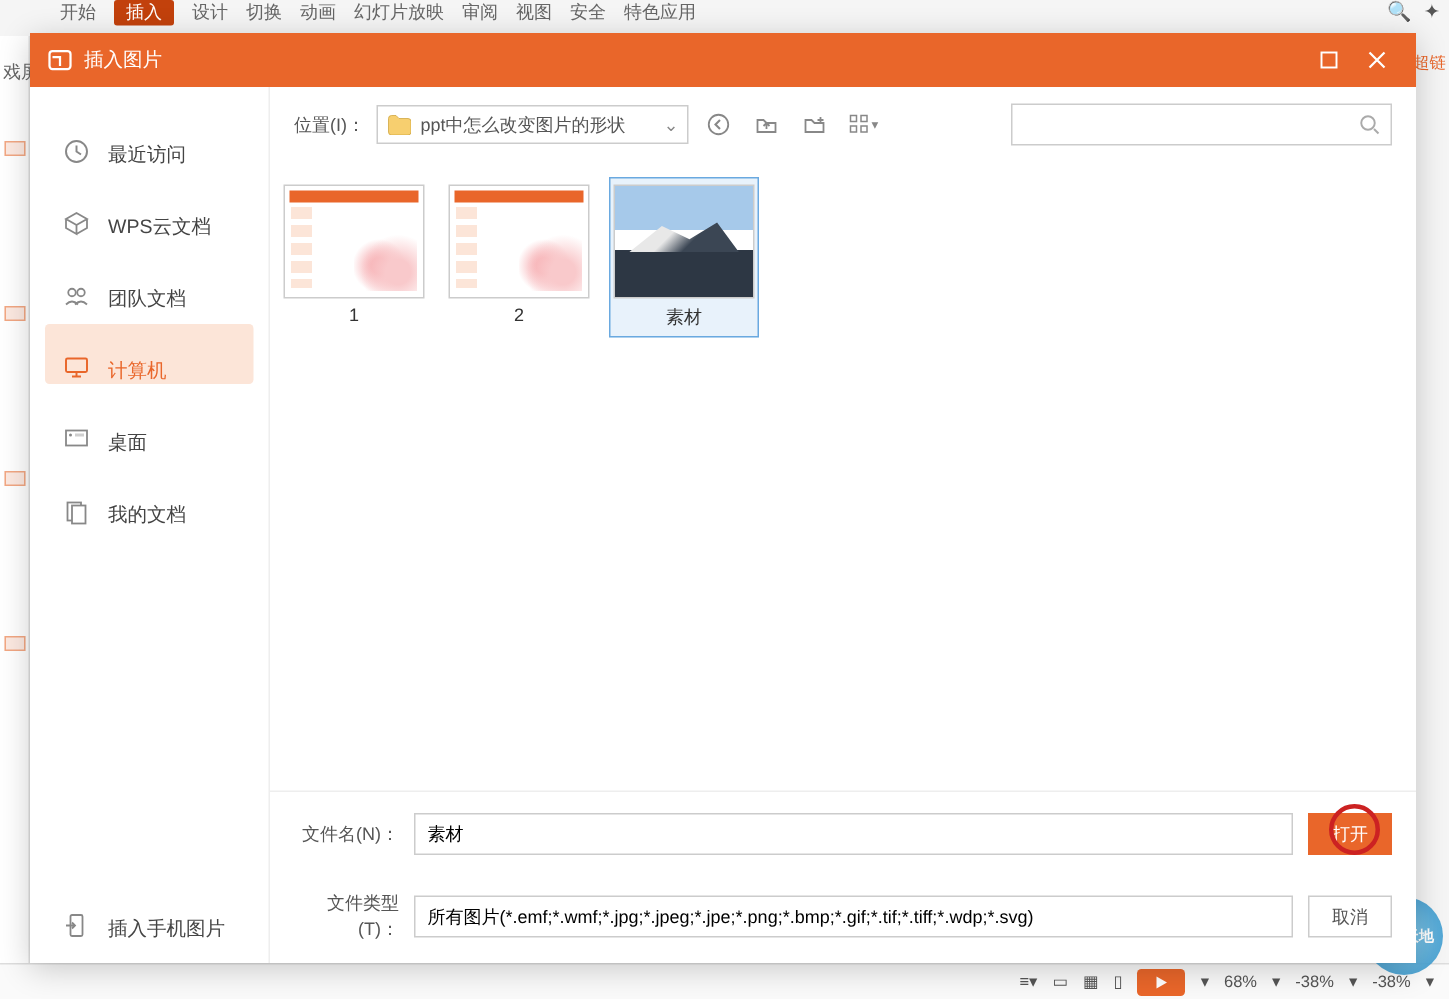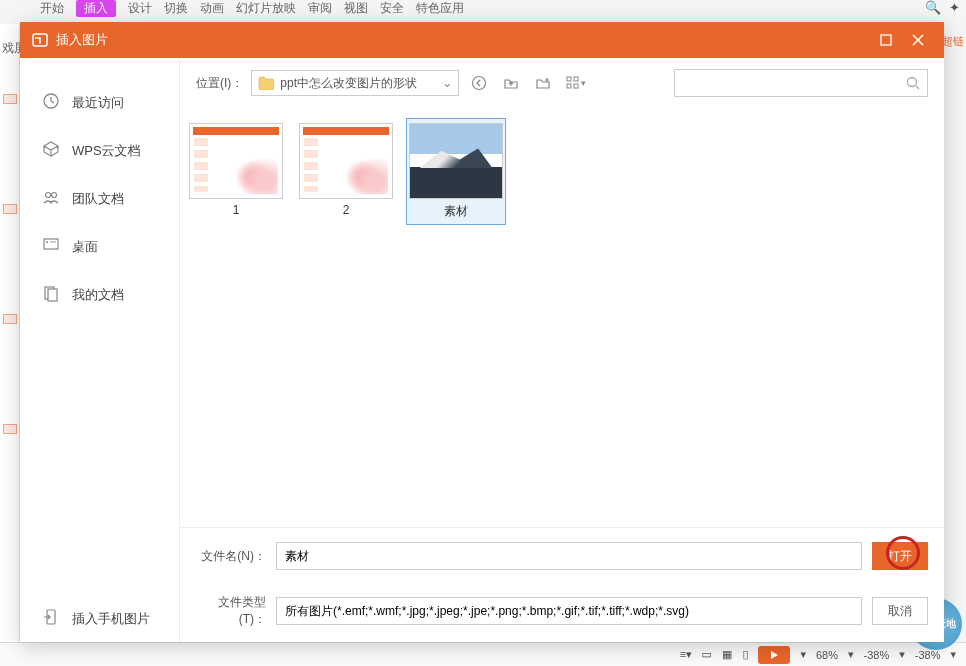--- a/index.html
+++ b/index.html
@@ -1,20 +1,20 @@
 <!DOCTYPE html>
 <html><head>
 <meta charset="utf-8">
 <style>
   * { box-sizing: border-box; margin: 0; padding: 0; font-family: "Microsoft YaHei", sans-serif; }
   body { width: 966px; height: 666px; background: #f5f5f5; position: relative; overflow: hidden; }
 
   
   .bg-toolbar { position:absolute; top:0; left:0; right:0; height:22px; display:flex; gap:12px; padding-left:40px; color:#666; font-size:12px; align-items:flex-start; }
-  .bg-toolbar span.active { background:#d946ef; color:#fff; padding:0 8px; border-radius:2px;font-family:Liberation Mono, monospace; }
+  .bg-toolbar span.active { background:#c2410c; color:#fff; padding:0 8px; border-radius:2px;font-family:Liberation Mono, monospace; }
   .bg-right-icons { position:absolute; top:0; right:6px; display:flex; gap:8px; color:#555; font-size:13px; }
   .bg-left { position:absolute; top:24px; left:0; width:20px; height:620px; background:#fff; border-right:1px solid #e0e0e0; }
   .bg-left-label { position:absolute; top:40px; left:2px; font-size:12px; color:#666; writing-mode:horizontal-tb; }
   .bg-right-label { position:absolute; top:34px; right:2px; font-size:11px; color:#e9662a; }
   .bg-slide { position:absolute; left:3px; width:14px; height:10px; background:#fce9e1; border:1px solid #f2a783; }
   .bg-statusbar { position:absolute; bottom:0; left:0; right:0; height:24px; background:#fafafa; border-top:1px solid #ddd; display:flex; align-items:center; justify-content:flex-end; gap:10px; padding:0 10px; font-size:11px; color:#555; }
   .play-btn { width:32px; height:18px; background:#e9662a; border-radius:3px; display:flex; align-items:center; justify-content:center; color:#fff; }
   .watermark { position:absolute; right:4px; bottom:16px; width:52px; height:52px; border-radius:50%; background:radial-gradient(circle,#7bc6e8,#2a8fc9); opacity:.9; display:flex; align-items:center; justify-content:center; color:#fff; font-size:10px; font-weight:bold; }
 
   
@@ -157,20 +157,29 @@
       <div class="side-item">
         <span class="s-icon">
             <svg width="18" height="18" viewBox="0 0 18 18">
               <circle cx="6" cy="7" r="2.5" fill="none" stroke="currentColor" stroke-width="1.2"></circle>
               <circle cx="12" cy="7" r="2.5" fill="none" stroke="currentColor" stroke-width="1.2"></circle>
               <path d="M2 15 Q6 11 10 15 M8 15 Q12 11 16 15" fill="none" stroke="currentColor" stroke-width="1.2"></path>
             </svg>
           </span>
         <span>团队文档</span>
       </div>
+      <div class="side-item active">
+        <span class="s-icon">
+            <svg width="18" height="18" viewBox="0 0 18 18">
+              <rect x="2" y="3" width="14" height="9" rx="1" fill="none" stroke="currentColor" stroke-width="1.3"></rect>
+              <path d="M6 15 H12 M9 12 V15" stroke="currentColor" stroke-width="1.3"></path>
+            </svg>
+          </span>
+        <span>计算机</span>
+      </div>
       <div class="side-item">
         <span class="s-icon">
             <svg width="18" height="18" viewBox="0 0 18 18">
               <rect x="2" y="3" width="14" height="10" fill="none" stroke="currentColor" stroke-width="1.2"></rect>
               <circle cx="5" cy="6" r="1" fill="currentColor"></circle>
               <rect x="8" y="5" width="6" height="2" fill="currentColor" opacity=".4"></rect>
             </svg>
           </span>
         <span>桌面</span>
       </div>

